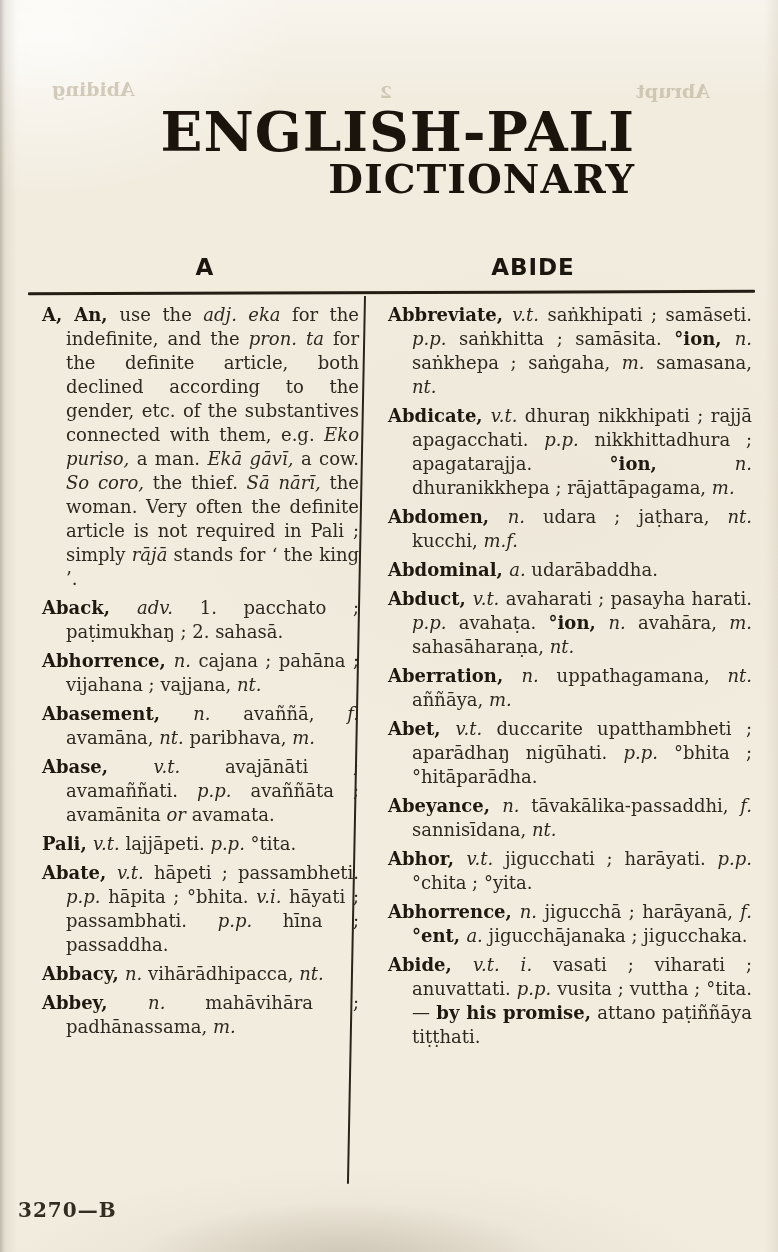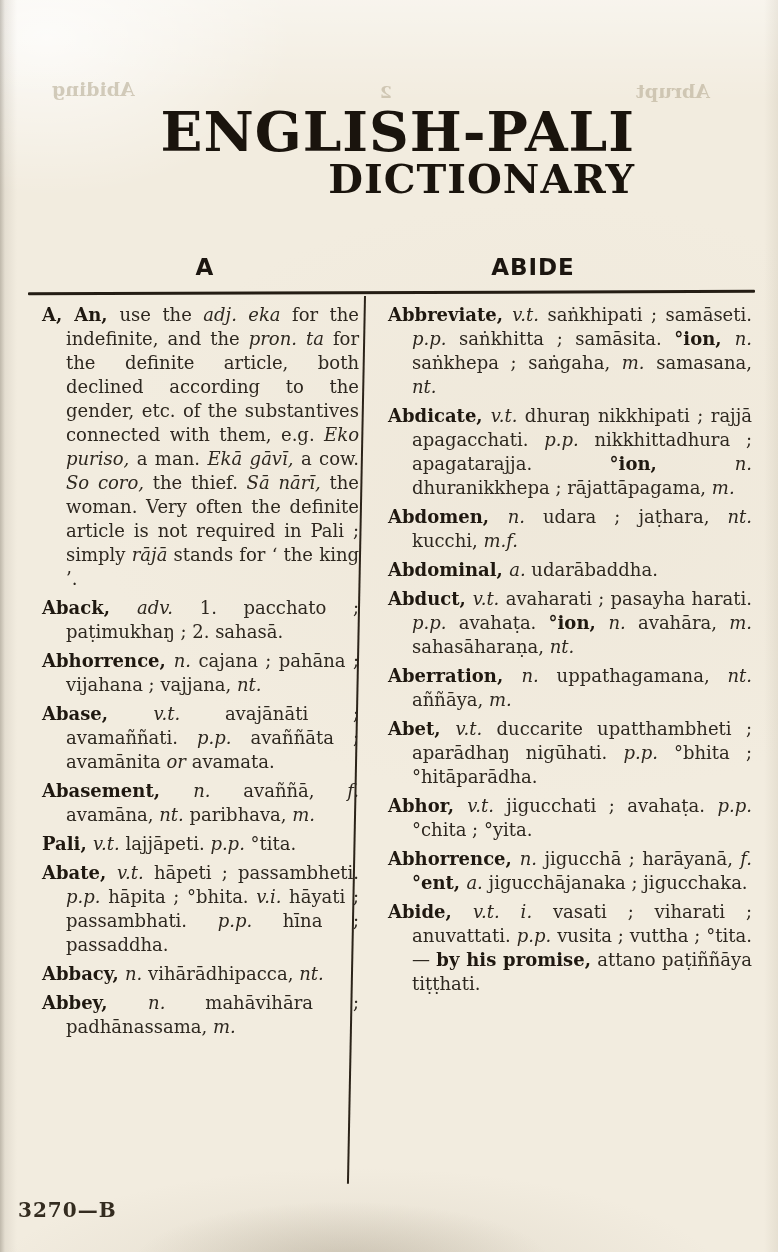--- a/index.html
+++ b/index.html
@@ -101,35 +101,36 @@
   <div class="guide guide-left">A</div>
   <div class="guide guide-right">ABIDE</div>
 
   <div class="rule"></div>
   <div class="divider"></div>
 
   <div class="col col-left">
       <p class="entry"><span class="s-b">A, An, </span><span class="s-n">use the </span><span class="s-i">adj. eka</span><span class="s-n"> for the indefinite, and the </span><span class="s-i">pron. ta</span><span class="s-n"> for the definite article, both declined according to the gender, etc. of the substantives connected with them, e.g. </span><span class="s-i">Eko puriso,</span><span class="s-n"> a man. </span><span class="s-i">Ekā gāvī,</span><span class="s-n"> a cow. </span><span class="s-i">So coro,</span><span class="s-n"> the thief. </span><span class="s-i">Sā nārī,</span><span class="s-n"> the woman. Very often the definite article is not required in Pali ; simply </span><span class="s-i">rājā</span><span class="s-n"> stands for ‘ the king ’.</span></p>
       <p class="entry"><span class="s-b">Aback, </span><span class="s-i">adv.</span><span class="s-n"> 1. pacchato ; paṭimukhaŋ ; 2. sahasā.</span></p>
       <p class="entry"><span class="s-b">Abhorrence, </span><span class="s-i">n.</span><span class="s-n"> cajana ; pahāna ; vijahana ; vajjana, </span><span class="s-i">nt.</span></p>
+      <p class="entry"><span class="s-b">Abasement, </span><span class="s-i">n.</span><span class="s-n"> avaññā, </span><span class="s-i">f.</span><span class="s-n"> avamāna, </span><span class="s-i">nt.</span><span class="s-n"> paribhava, </span><span class="s-i">m.</span></p>
       <p class="entry"><span class="s-b">Abase, </span><span class="s-i">v.t.</span><span class="s-n"> avajānāti ; avamaññati. </span><span class="s-i">p.p.</span><span class="s-n"> avaññāta ; avamānita </span><span class="s-i">or</span><span class="s-n"> avamata.</span></p>
-      <p class="entry"><span class="s-b">Abasement, </span><span class="s-i">n.</span><span class="s-n"> avaññā, </span><span class="s-i">f.</span><span class="s-n"> avamāna, </span><span class="s-i">nt.</span><span class="s-n"> paribhava, </span><span class="s-i">m.</span></p>
       <p class="entry"><span class="s-b">Pali, </span><span class="s-i">v.t.</span><span class="s-n"> lajjāpeti. </span><span class="s-i">p.p.</span><span class="s-n"> °tita.</span></p>
       <p class="entry"><span class="s-b">Abate, </span><span class="s-i">v.t.</span><span class="s-n"> hāpeti ; passambheti. </span><span class="s-i">p.p.</span><span class="s-n"> hāpita ; °bhita. </span><span class="s-i">v.i.</span><span class="s-n"> hāyati ; passambhati. </span><span class="s-i">p.p.</span><span class="s-n"> hīna ; passaddha.</span></p>
       <p class="entry"><span class="s-b">Abbacy, </span><span class="s-i">n.</span><span class="s-n"> vihārādhipacca, </span><span class="s-i">nt.</span></p>
       <p class="entry"><span class="s-b">Abbey, </span><span class="s-i">n.</span><span class="s-n"> mahāvihāra ; padhānassama, </span><span class="s-i">m.</span></p>
     </div>
   <div class="col col-right">
       <p class="entry"><span class="s-b">Abbreviate, </span><span class="s-i">v.t.</span><span class="s-n"> saṅkhipati ; samāseti. </span><span class="s-i">p.p.</span><span class="s-n"> saṅkhitta ; samāsita. </span><span class="s-b">°ion, </span><span class="s-i">n.</span><span class="s-n"> saṅkhepa ; saṅgaha, </span><span class="s-i">m.</span><span class="s-n"> samasana, </span><span class="s-i">nt.</span></p>
       <p class="entry"><span class="s-b">Abdicate, </span><span class="s-i">v.t.</span><span class="s-n"> dhuraŋ nikkhipati ; rajjā apagacchati. </span><span class="s-i">p.p.</span><span class="s-n"> nikkhittadhura ; apagatarajja. </span><span class="s-b">°ion, </span><span class="s-i">n.</span><span class="s-n"> dhuranikkhepa ; rājattāpagama, </span><span class="s-i">m.</span></p>
       <p class="entry"><span class="s-b">Abdomen, </span><span class="s-i">n.</span><span class="s-n"> udara ; jaṭhara, </span><span class="s-i">nt.</span><span class="s-n"> kucchi, </span><span class="s-i">m.f.</span></p>
       <p class="entry"><span class="s-b">Abdominal, </span><span class="s-i">a.</span><span class="s-n"> udarābaddha.</span></p>
       <p class="entry"><span class="s-b">Abduct, </span><span class="s-i">v.t.</span><span class="s-n"> avaharati ; pasayha harati. </span><span class="s-i">p.p.</span><span class="s-n"> avahaṭa. </span><span class="s-b">°ion, </span><span class="s-i">n.</span><span class="s-n"> avahāra, </span><span class="s-i">m.</span><span class="s-n"> sahasāharaṇa, </span><span class="s-i">nt.</span></p>
       <p class="entry"><span class="s-b">Aberration, </span><span class="s-i">n.</span><span class="s-n"> uppathagamana, </span><span class="s-i">nt.</span><span class="s-n"> aññāya, </span><span class="s-i">m.</span></p>
       <p class="entry"><span class="s-b">Abet, </span><span class="s-i">v.t.</span><span class="s-n"> duccarite upatthambheti ; aparādhaŋ nigūhati. </span><span class="s-i">p.p.</span><span class="s-n"> °bhita ; °hitāparādha.</span></p>
-      <p class="entry"><span class="s-b">Abhor, </span><span class="s-i">v.t.</span><span class="s-n"> jigucchati ; avahaṭa. </span><span class="s-i">p.p.</span><span class="s-n"> °chita ; °yita.</span></p>
+      <p class="entry"><span class="s-b">Abeyance, </span><span class="s-i">n.</span><span class="s-n"> tāvakālika-passaddhi, </span><span class="s-i">f.</span><span class="s-n"> sannisīdana, </span><span class="s-i">nt.</span></p>
+      <p class="entry"><span class="s-b">Abhor, </span><span class="s-i">v.t.</span><span class="s-n"> jigucchati ; harāyati. </span><span class="s-i">p.p.</span><span class="s-n"> °chita ; °yita.</span></p>
       <p class="entry"><span class="s-b">Abhorrence, </span><span class="s-i">n.</span><span class="s-n"> jigucchā ; harāyanā, </span><span class="s-i">f. </span><span class="s-b">°ent, </span><span class="s-i">a.</span><span class="s-n"> jigucchājanaka ; jigucchaka.</span></p>
       <p class="entry"><span class="s-b">Abide, </span><span class="s-i">v.t. i.</span><span class="s-n"> vasati ; viharati ; anuvattati. </span><span class="s-i">p.p.</span><span class="s-n"> vusita ; vuttha ; °tita. — </span><span class="s-b">by his promise,</span><span class="s-n"> attano paṭiññāya tiṭṭhati.</span></p>
     </div>
 
   <div class="footer-mark">3270—B</div>
 
 </div>
 
 </body></html>

